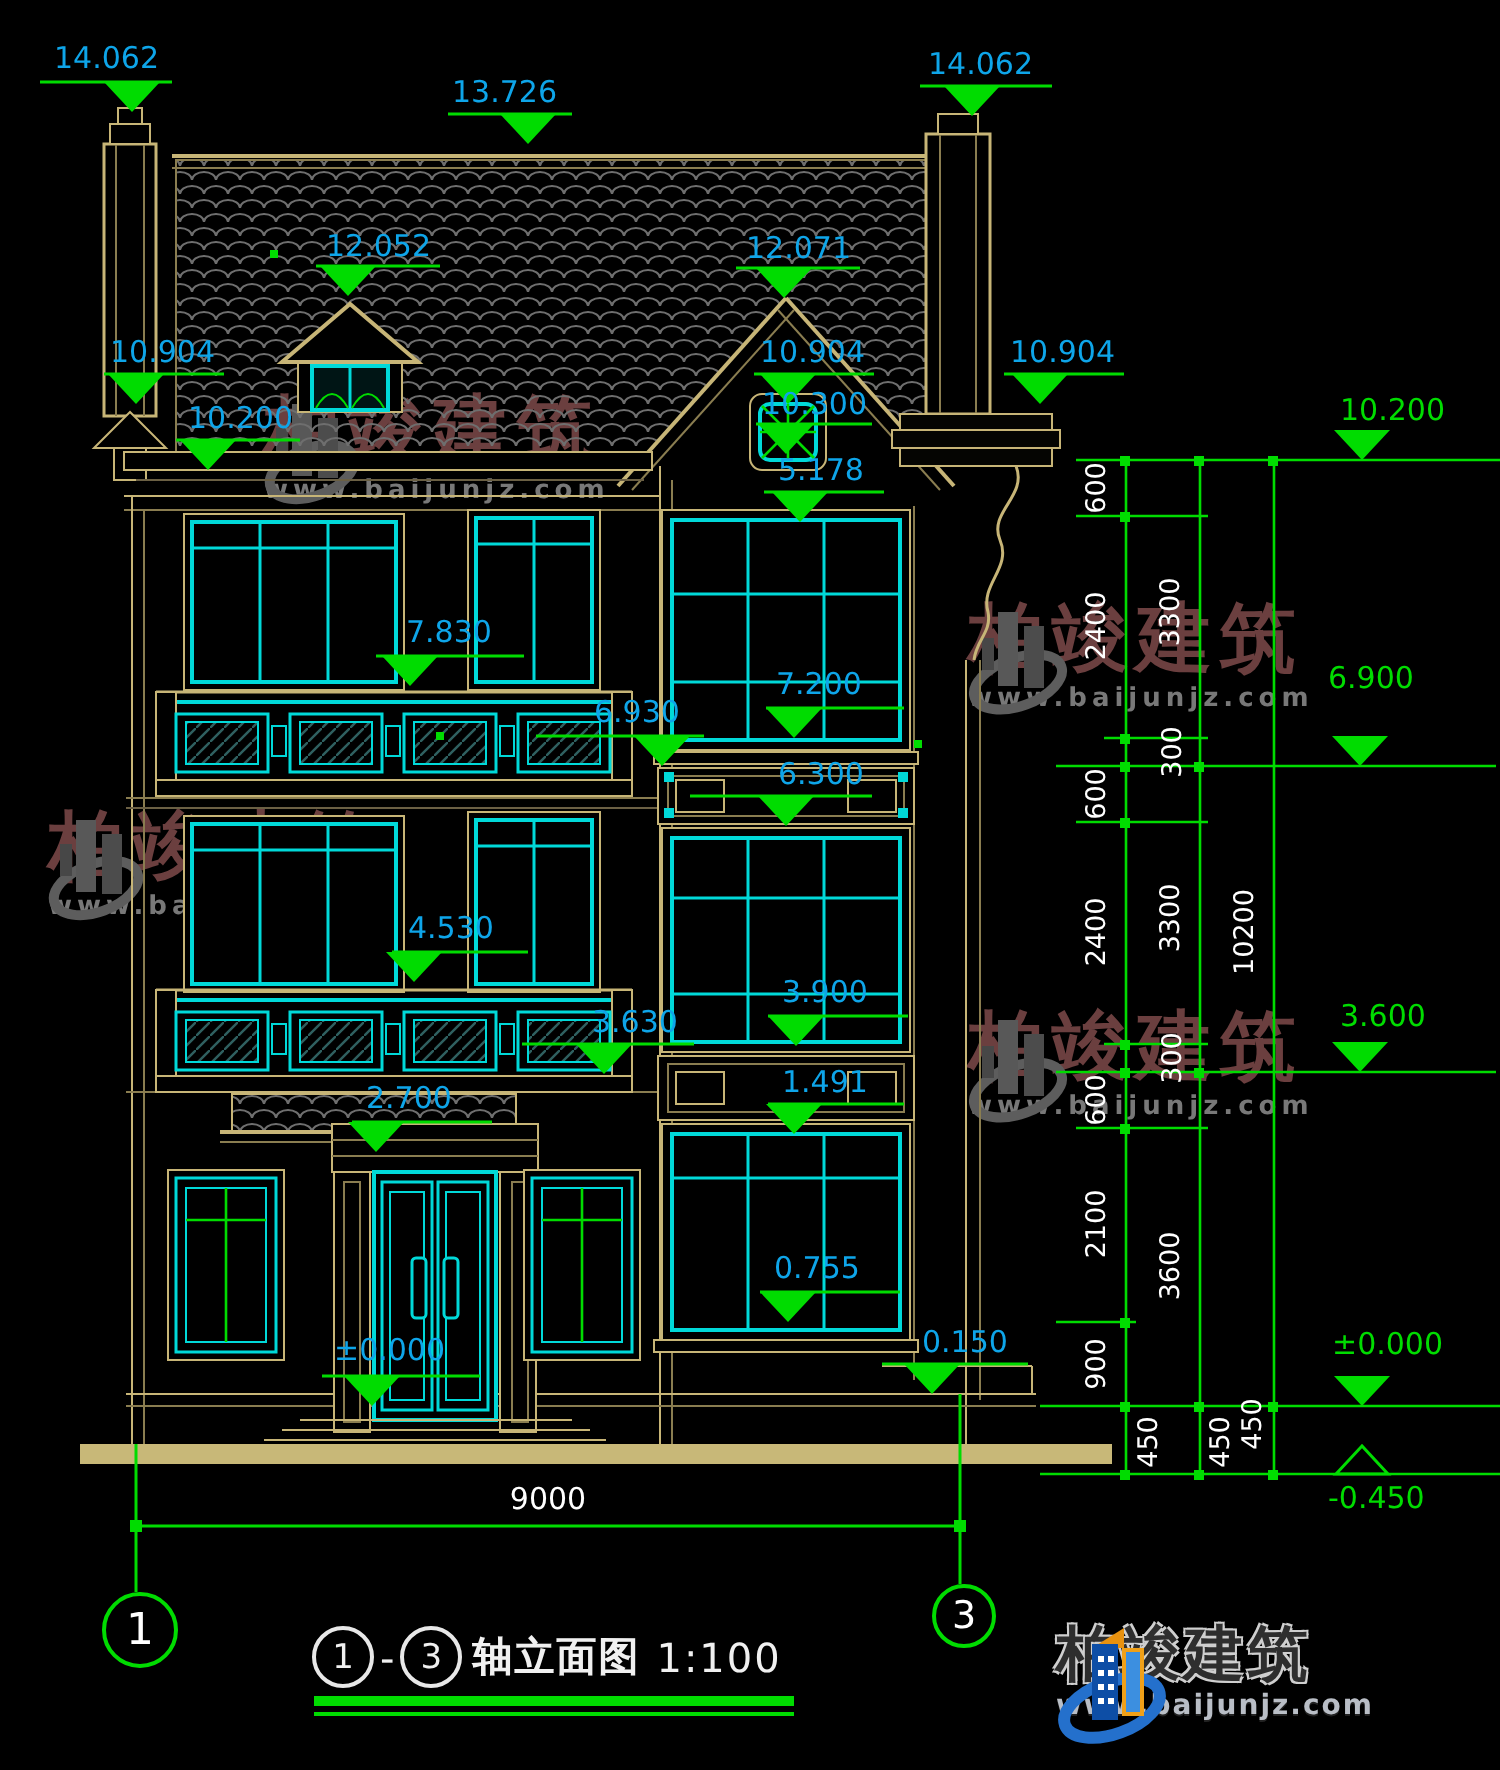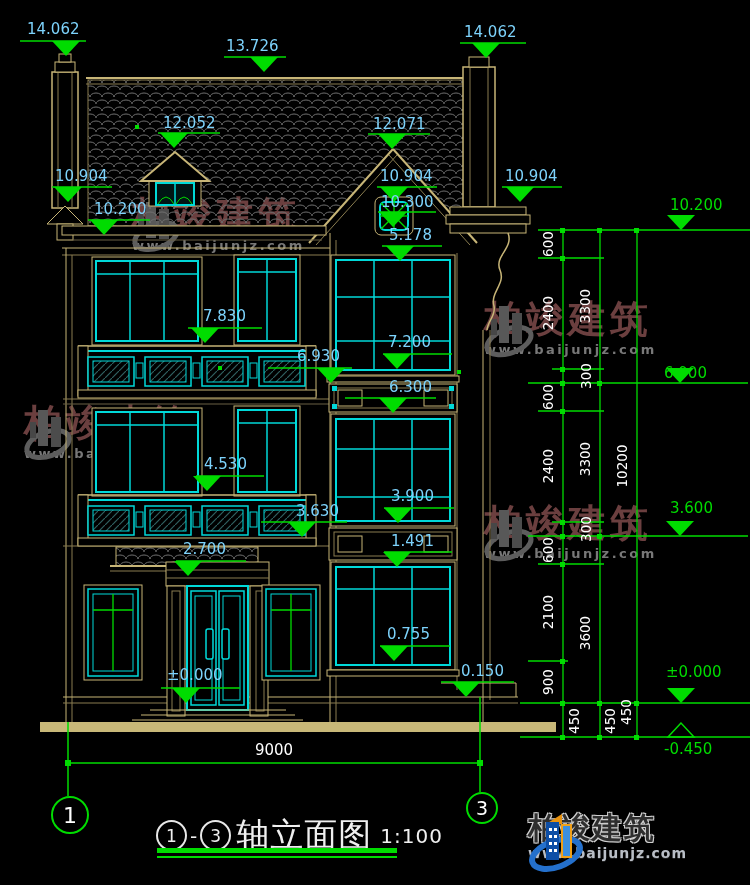--- a/index.html
+++ b/index.html
@@ -1,37 +1,37 @@
 <!DOCTYPE html>
 <html><head>
 <meta charset="utf-8">
 <style>
   html,body{margin:0;padding:0;background:#000;}
   #canvas{position:relative;width:750px;height:885px;background:#000;overflow:hidden;
           font-family:"DejaVu Sans",sans-serif;}
   svg{position:absolute;left:0;top:0;}
-  .lbl{position:absolute;font:15px "DejaVu Sans",sans-serif;color:#7dd3fc;
+  .lbl{position:absolute;font:15px "DejaVu Sans",sans-serif;color:#0ea5e9;
        white-space:nowrap;line-height:1;z-index:30;}
   .lbl.g{color:#00dc00;}
   .lbl.dim{font-size:13.5px;color:#fff;transform:translate(-50%,-50%) rotate(-90deg);}
   .lbl.dimh{font-size:15px;color:#fff;transform:translate(-50%,-50%);}
   .wm{position:absolute;display:flex;align-items:flex-start;gap:8px;z-index:5;}
   .wm-col{display:flex;flex-direction:column;}
   .wm-brand{font-weight:bold;font-size:38px;letter-spacing:4px;line-height:1.05;
             color:rgba(126,74,74,0.85);font-family:"DejaVu Sans",sans-serif;}
   .wm-url{font-weight:bold;font-size:13px;letter-spacing:2.5px;color:rgba(150,150,150,0.8);
           margin-top:2px;}
   .bub{position:absolute;border:2px solid #00dc00;border-radius:50%;background:#000;
        color:#fff;display:flex;align-items:center;justify-content:center;z-index:31;}
   .title-block{position:absolute;left:156px;top:813px;display:flex;align-items:center;
        color:#f0f0f0;z-index:31;}
   .axis-circ{width:27px;height:27px;border:2px solid #e8e8e8;border-radius:50%;
        display:flex;align-items:center;justify-content:center;font-size:17px;flex:none;}
   .title-sep{font-size:20px;margin:0 3px;}
-  .title-name{font-weight:normal;font-size:33px;letter-spacing:1px;margin-left:5px;}
+  .title-name{font-weight:bold;font-size:20px;letter-spacing:1px;margin-left:5px;}
   .title-scale{font-size:20px;margin-left:8px;letter-spacing:1px;}
   .tl-u{position:absolute;left:157px;width:240px;background:#00dc00;z-index:31;}
   .logo{position:absolute;left:528px;top:812px;display:flex;gap:6px;align-items:flex-start;z-index:31;}
   .logo-brand{font-weight:bold;font-size:30px;letter-spacing:2px;line-height:1.05;color:#2e2e2e;
       text-shadow:-1px -1px 0 #cfcfcf,1px -1px 0 #cfcfcf,-1px 1px 0 #cfcfcf,1px 1px 0 #cfcfcf;}
   .logo-url{font-weight:bold;font-size:14px;letter-spacing:1px;color:#b9bec6;
       text-shadow:0 1px 0 #222;margin-top:1px;}
 </style>
 </head>
 <body>
@@ -466,21 +466,21 @@
   <span class="lbl" style="left:204px;top:457px">4.530</span>
   <span class="lbl" style="left:391px;top:489px">3.900</span>
   <span class="lbl" style="left:296px;top:504px">3.630</span>
   <span class="lbl" style="left:391px;top:534px">1.491</span>
   <span class="lbl" style="left:183px;top:542px">2.700</span>
   <span class="lbl" style="left:387px;top:627px">0.755</span>
   <span class="lbl" style="left:461px;top:664px">0.150</span>
   <span class="lbl" style="left:167px;top:668px">±0.000</span>
 
   <span class="lbl g" style="left:670px;top:198px">10.200</span>
-  <span class="lbl g" style="left:664px;top:366px">6.900</span>
+  <span class="lbl g" style="left:664px;top:332px">6.900</span>
   <span class="lbl g" style="left:670px;top:501px">3.600</span>
   <span class="lbl g" style="left:666px;top:665px">±0.000</span>
   <span class="lbl g" style="left:664px;top:742px">-0.450</span>
 
   <span class="lbl dim" style="left:549px;top:244px">600</span>
   <span class="lbl dim" style="left:549px;top:313px">2400</span>
   <span class="lbl dim" style="left:587px;top:376px">300</span>
   <span class="lbl dim" style="left:549px;top:397px">600</span>
   <span class="lbl dim" style="left:549px;top:466px">2400</span>
   <span class="lbl dim" style="left:587px;top:529px">300</span>

